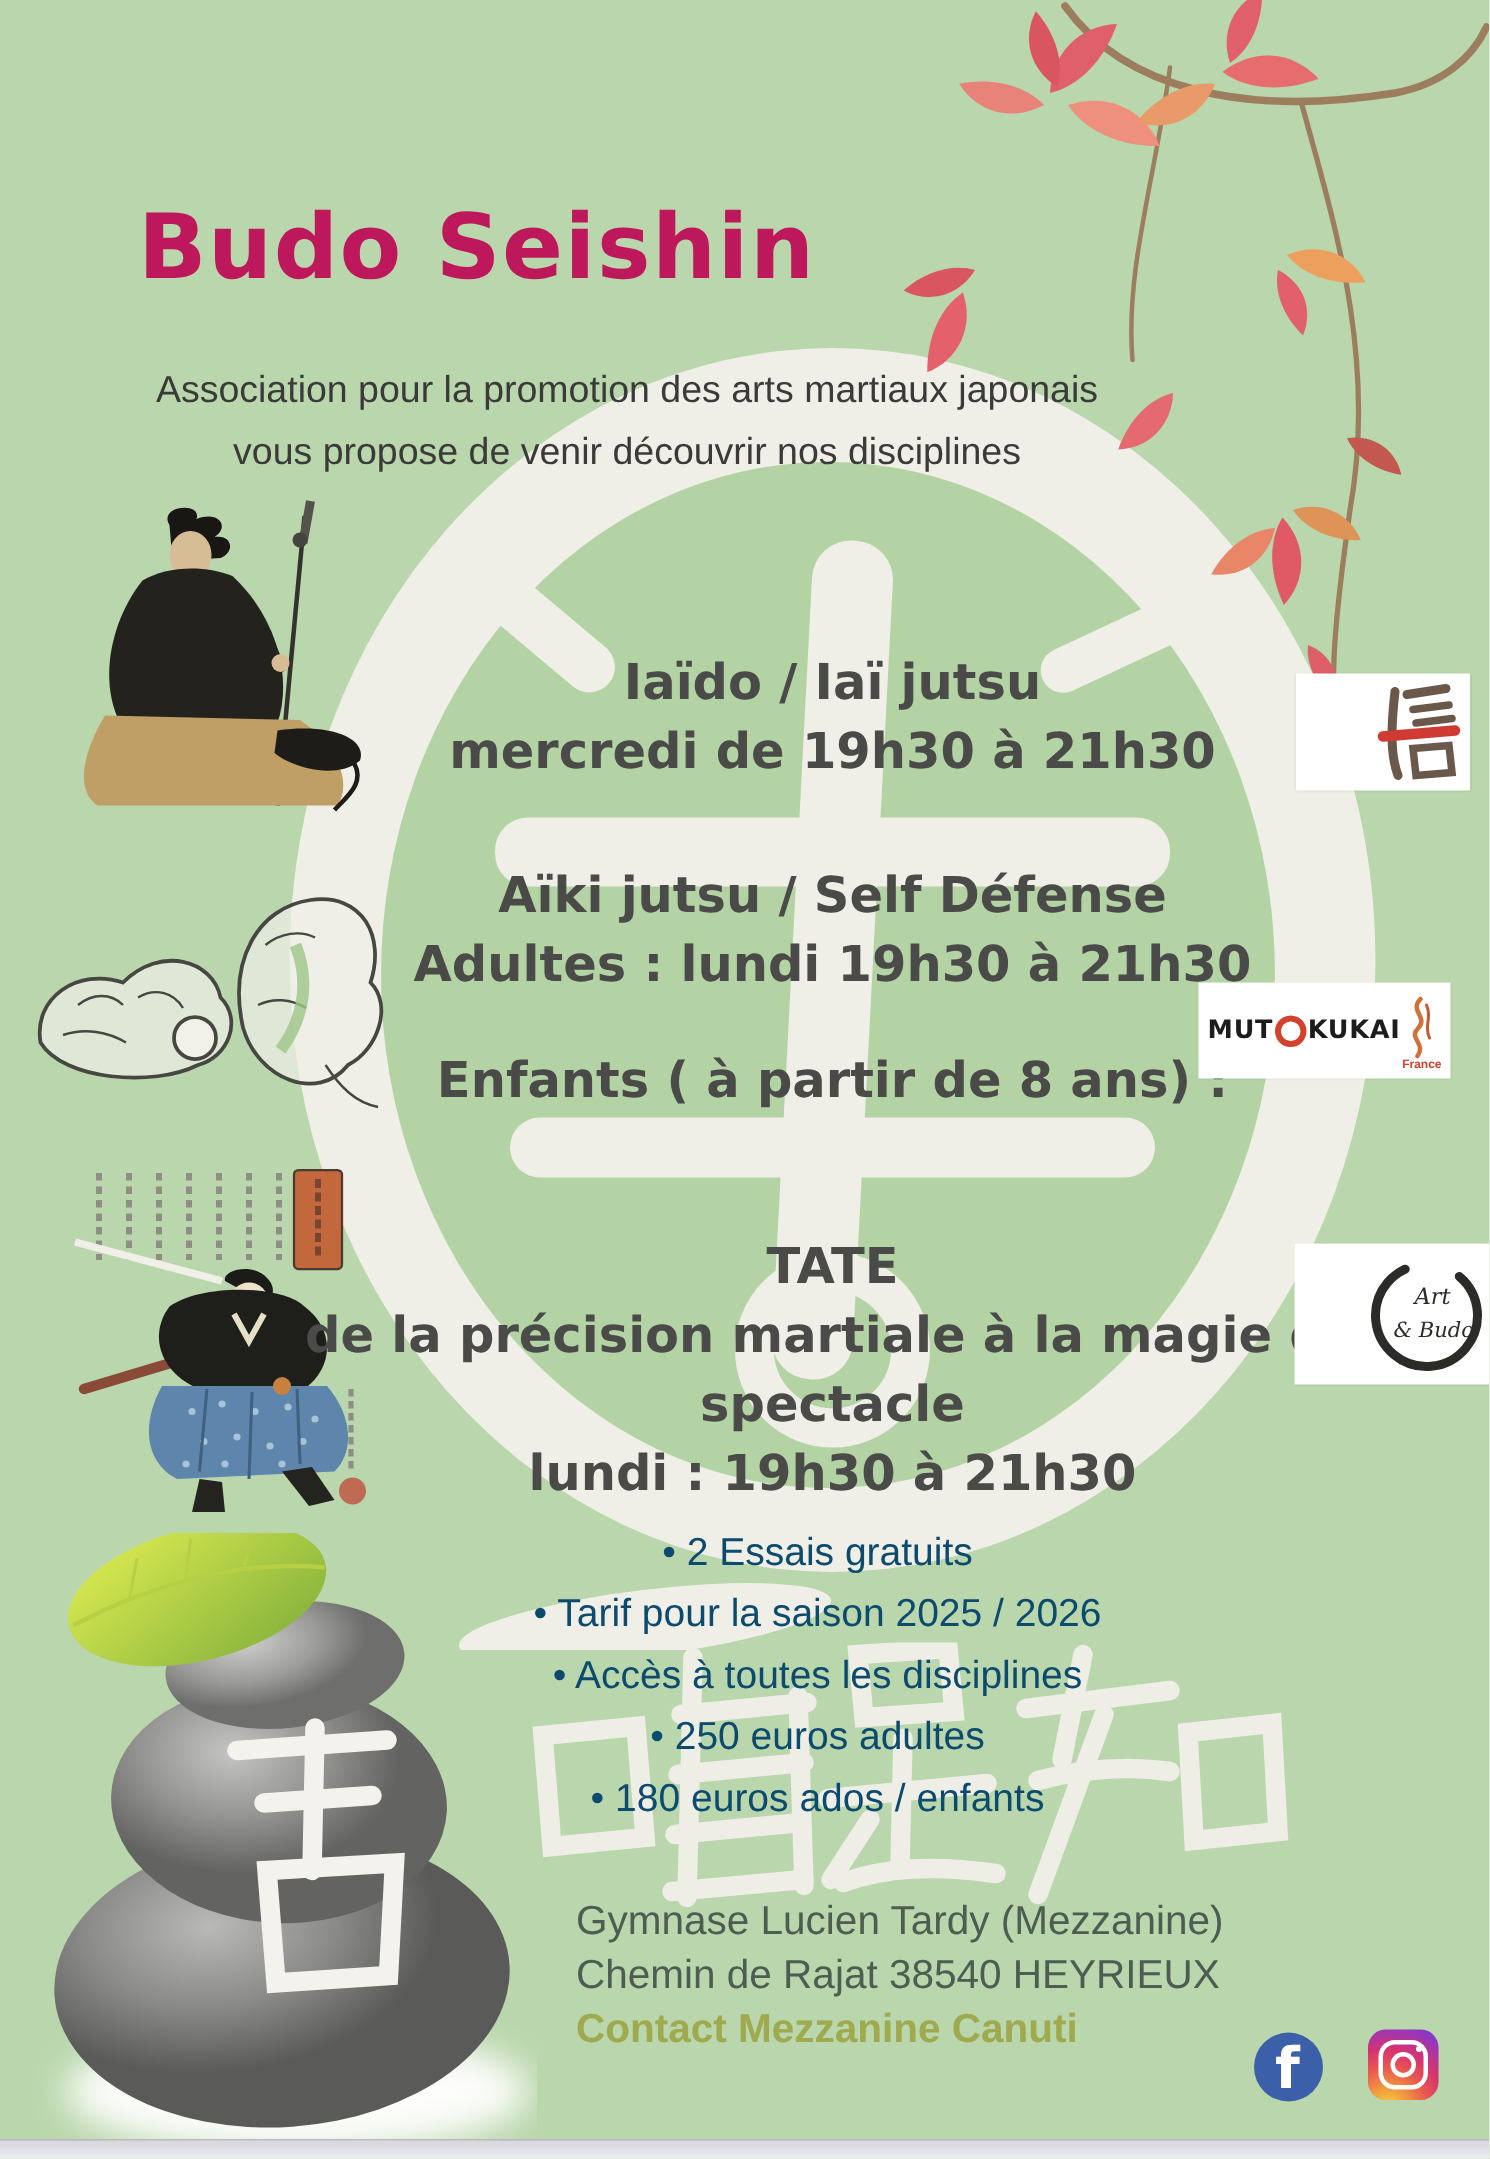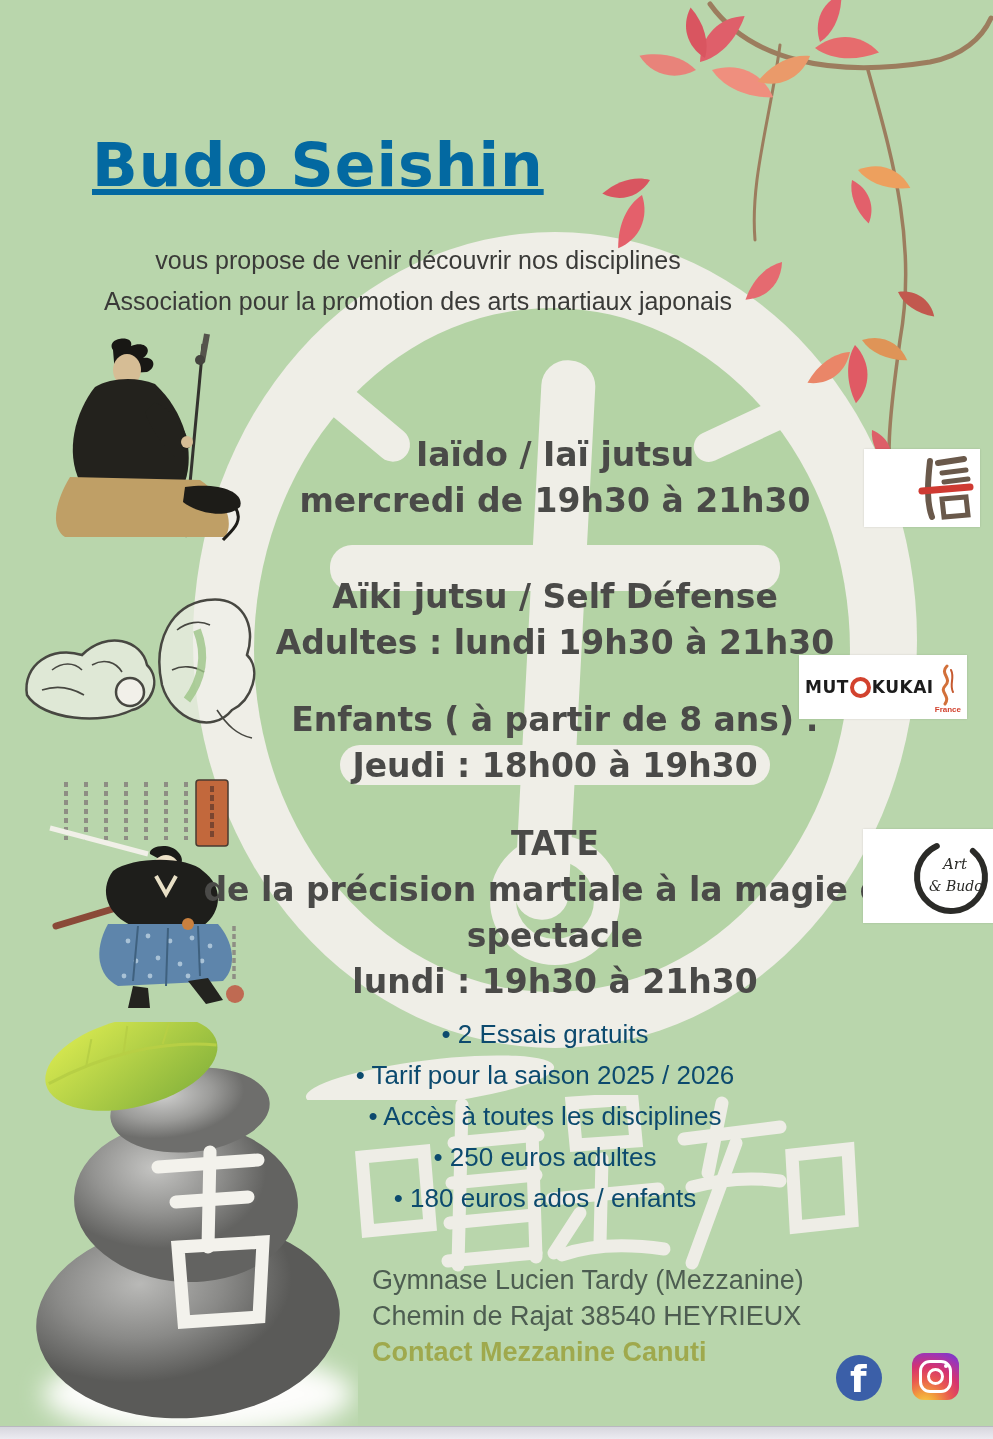--- a/index.html
+++ b/index.html
@@ -1,29 +1,29 @@
 <!DOCTYPE html>
 <html><head>
 <meta charset="utf-8">
 <style>
   html,body{margin:0;padding:0;background:#ffffff;}
   .poster{position:relative;width:993px;height:1439px;background:#b9d6ac;overflow:hidden;
           font-family:"Liberation Sans",sans-serif;}
   .abs{position:absolute;}
-  .title{left:92px;top:90px;font:700 60px "DejaVu Sans",sans-serif;color:#0369a1;
-         letter-spacing:1px;white-space:nowrap;z-index:5;text-decoration:underline;}
+  .title{left:92px;top:90px;font:700 60px "DejaVu Sans",sans-serif;color:#be185d;
+         letter-spacing:1px;white-space:nowrap;z-index:5;}
   .subtitle{left:18px;top:240px;width:800px;text-align:center;font:400 25px "Liberation Sans",sans-serif;
             color:#3a3a38;line-height:41px;z-index:5;}
   .sched{left:130px;width:850px;text-align:center;font:700 33px "DejaVu Sans",sans-serif;
          color:#4a4a48;line-height:46px;z-index:5;margin-top:34px;}
   .sline{white-space:nowrap;}
   .bullets{left:145px;top:1014px;width:800px;text-align:center;
            font:400 26px "Liberation Sans",sans-serif;color:#0c4a6e;line-height:41px;z-index:5;}
   .bline::before{content:"• ";}
-  .footerblock{left:372px;top:1262px;width:520px;font:400 27px "Liberation Sans",sans-serif;
+  .footerblock{left:384px;top:1262px;width:520px;font:400 27px "Liberation Sans",sans-serif;
                color:#4d5d51;line-height:36px;z-index:5;}
   .contactline{color:#9fa94d;font-weight:700;}
   .logo-box{background:#ffffff;z-index:6;box-shadow:0 0 2px rgba(0,0,0,.12);padding-left:44px;}
   .kanji-logo{left:864px;top:449px;width:72px;height:78px;}
   .mutokukai{left:799px;top:655px;width:168px;height:64px;display:flex;align-items:center;
              padding:16px 6px;box-sizing:border-box;position:absolute;}
   .mk-txt{font:700 17px "DejaVu Sans",sans-serif;color:#1c1c1c;letter-spacing:.5px;}
   .mk-o{width:13px;height:13px;border:4px solid #d2422e;border-radius:50%;margin:0 1px;flex:0 0 auto;}
   .mk-fr{position:absolute;right:6px;bottom:5px;font:700 8px "Liberation Sans",sans-serif;color:#d2422e;}
   .artbudo{left:863px;top:829px;width:88px;height:94px;}
@@ -221,37 +221,36 @@
       <path d="M150,145 L250,138"></path>
       <path d="M168,180 L240,175"></path>
       <path d="M202,130 L200,225"></path>
       <path d="M170,225 L255,220 L251,295 L176,300 Z"></path>
     </g>
   </svg>
 
   <h1 class="abs title">Budo Seishin</h1>
 
   <div class="abs subtitle">
+    <div>Association pour la promotion des arts martiaux japonais</div>
     <div>vous propose de venir découvrir nos disciplines</div>
-    <div>Association pour la promotion des arts martiaux japonais</div>
   </div>
 
   <div class="abs sched" style="top:398px">
     <div class="sline">Iaïdo / Iaï jutsu</div>
     <div class="sline">mercredi de 19h30 à 21h30</div>
   </div>
 
   <div class="abs sched" style="top:540px">
     <div class="sline">Aïki jutsu / Self Défense</div>
     <div class="sline">Adultes : lundi 19h30 à 21h30</div>
   </div>
 
   <div class="abs sched" style="top:663px">
     <div class="sline">Enfants ( à partir de 8 ans) :</div>
-    <div class="sline">Jeudi : 18h00 à 19h30</div>
   </div>
 
   <div class="abs sched" style="top:787px">
     <div class="sline">TATE</div>
     <div class="sline">de la précision martiale à la magie du</div>
     <div class="sline">spectacle</div>
     <div class="sline">lundi : 19h30 à 21h30</div>
   </div>
 
   <div class="abs bullets">

